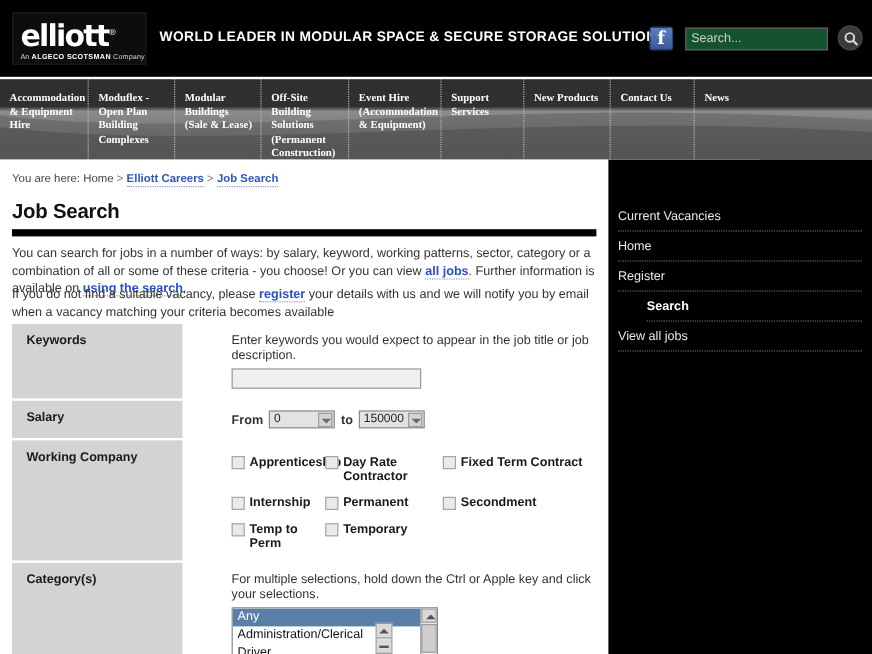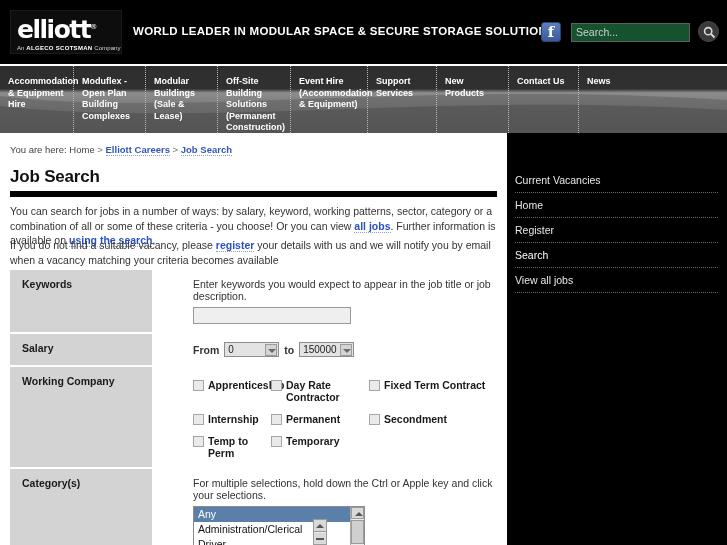--- a/index.html
+++ b/index.html
@@ -108,20 +108,21 @@
     background: linear-gradient(to bottom, #2e2e2e 0%, #303030 34%, #8c8c8c 40%, #7d7d7d 58%, #6e6e6e 78%, #5e5e5e 100%);
     overflow: hidden;
   }
   .nav-swoosh {
     position: absolute; left: 0; top: 0; width: 727px; height: 67px;
   }
   .nav-items {
     position: absolute; left: 0; top: 0;
     width: 727px; height: 67px;
     display: flex;
+    font-family: Liberation Serif, serif;
   }
   .nav-item {
     flex: 0 0 auto;
     padding: 10px 7px 0 8px;
     border-right: 1px dotted #b9b9b9;
     color: #ffffff;
     font-size: 9px;
     font-weight: bold;
     line-height: 11.5px;
     position: relative;
@@ -350,21 +351,21 @@
     width: 203px;
   }
   .sb-item {
     color: #e8e8e8;
     font-size: 10.5px;
     padding: 6px 0 6px 0;
     border-bottom: 1px dotted #6a6a6a;
     cursor: pointer;
     white-space: nowrap;
   }
-  .sb-item.active { font-weight: normal; color: #ffffff; }
+  .sb-item.active { font-weight: bold; color: #ffffff; margin-left: 24px; }
 </style>
 </head>
 <body>
 
 <div id="page">
 
   <div class="header">
 
     <div class="logo-box">
       <span class="logo-word"><span>elliott</span><span class="logo-reg">®</span></span>

